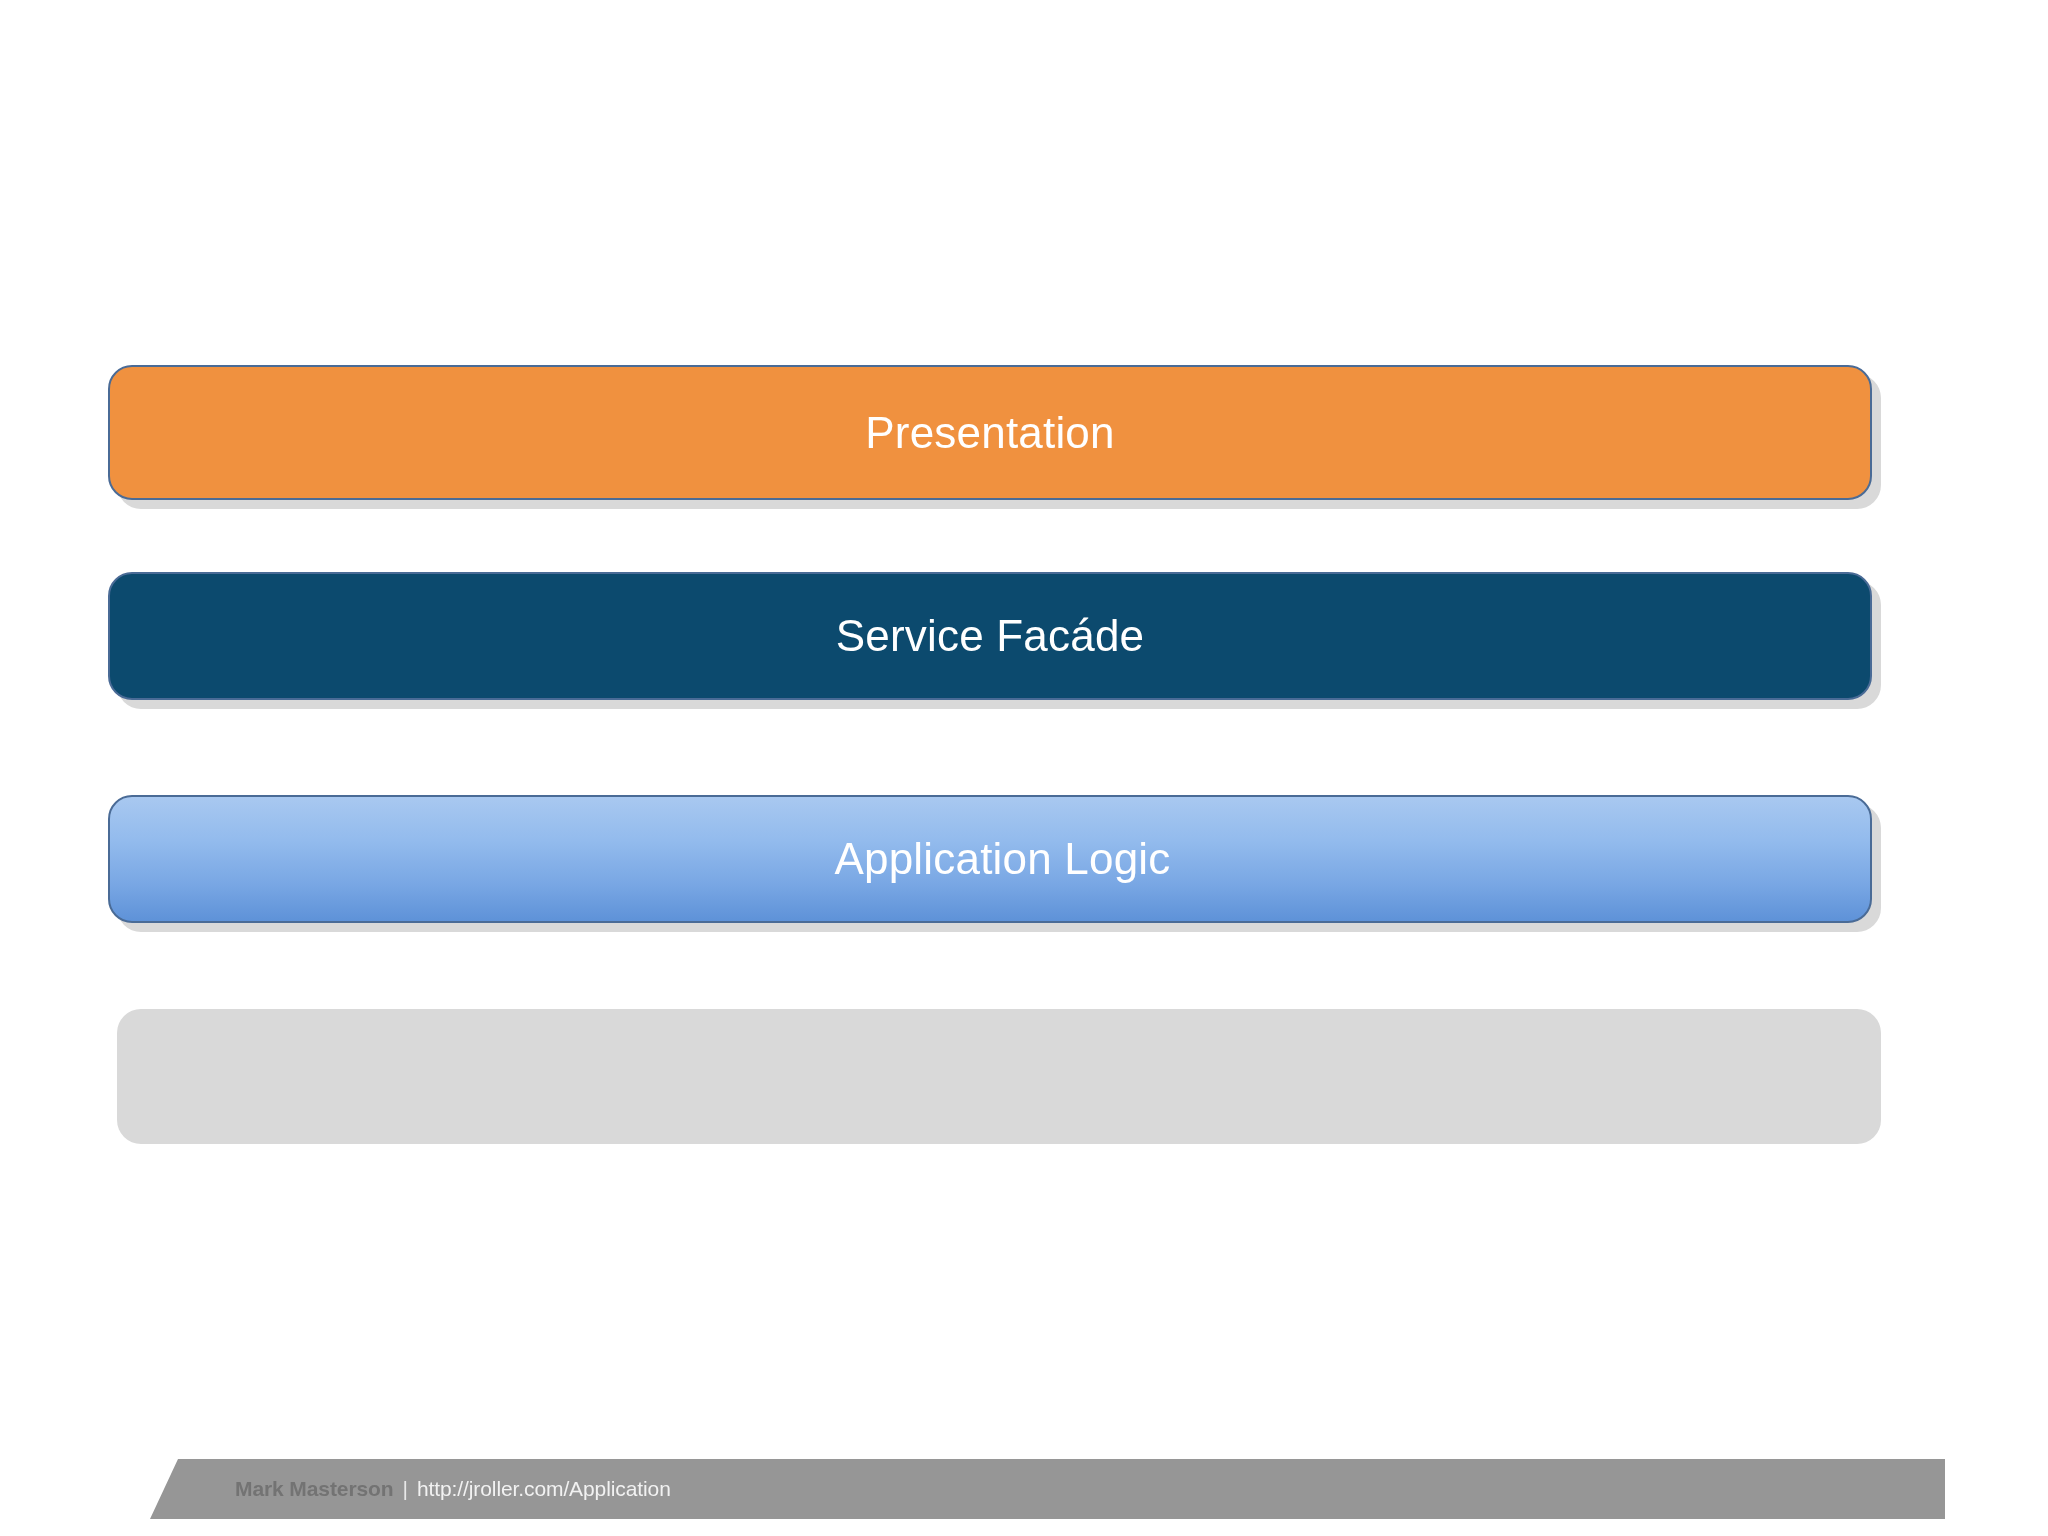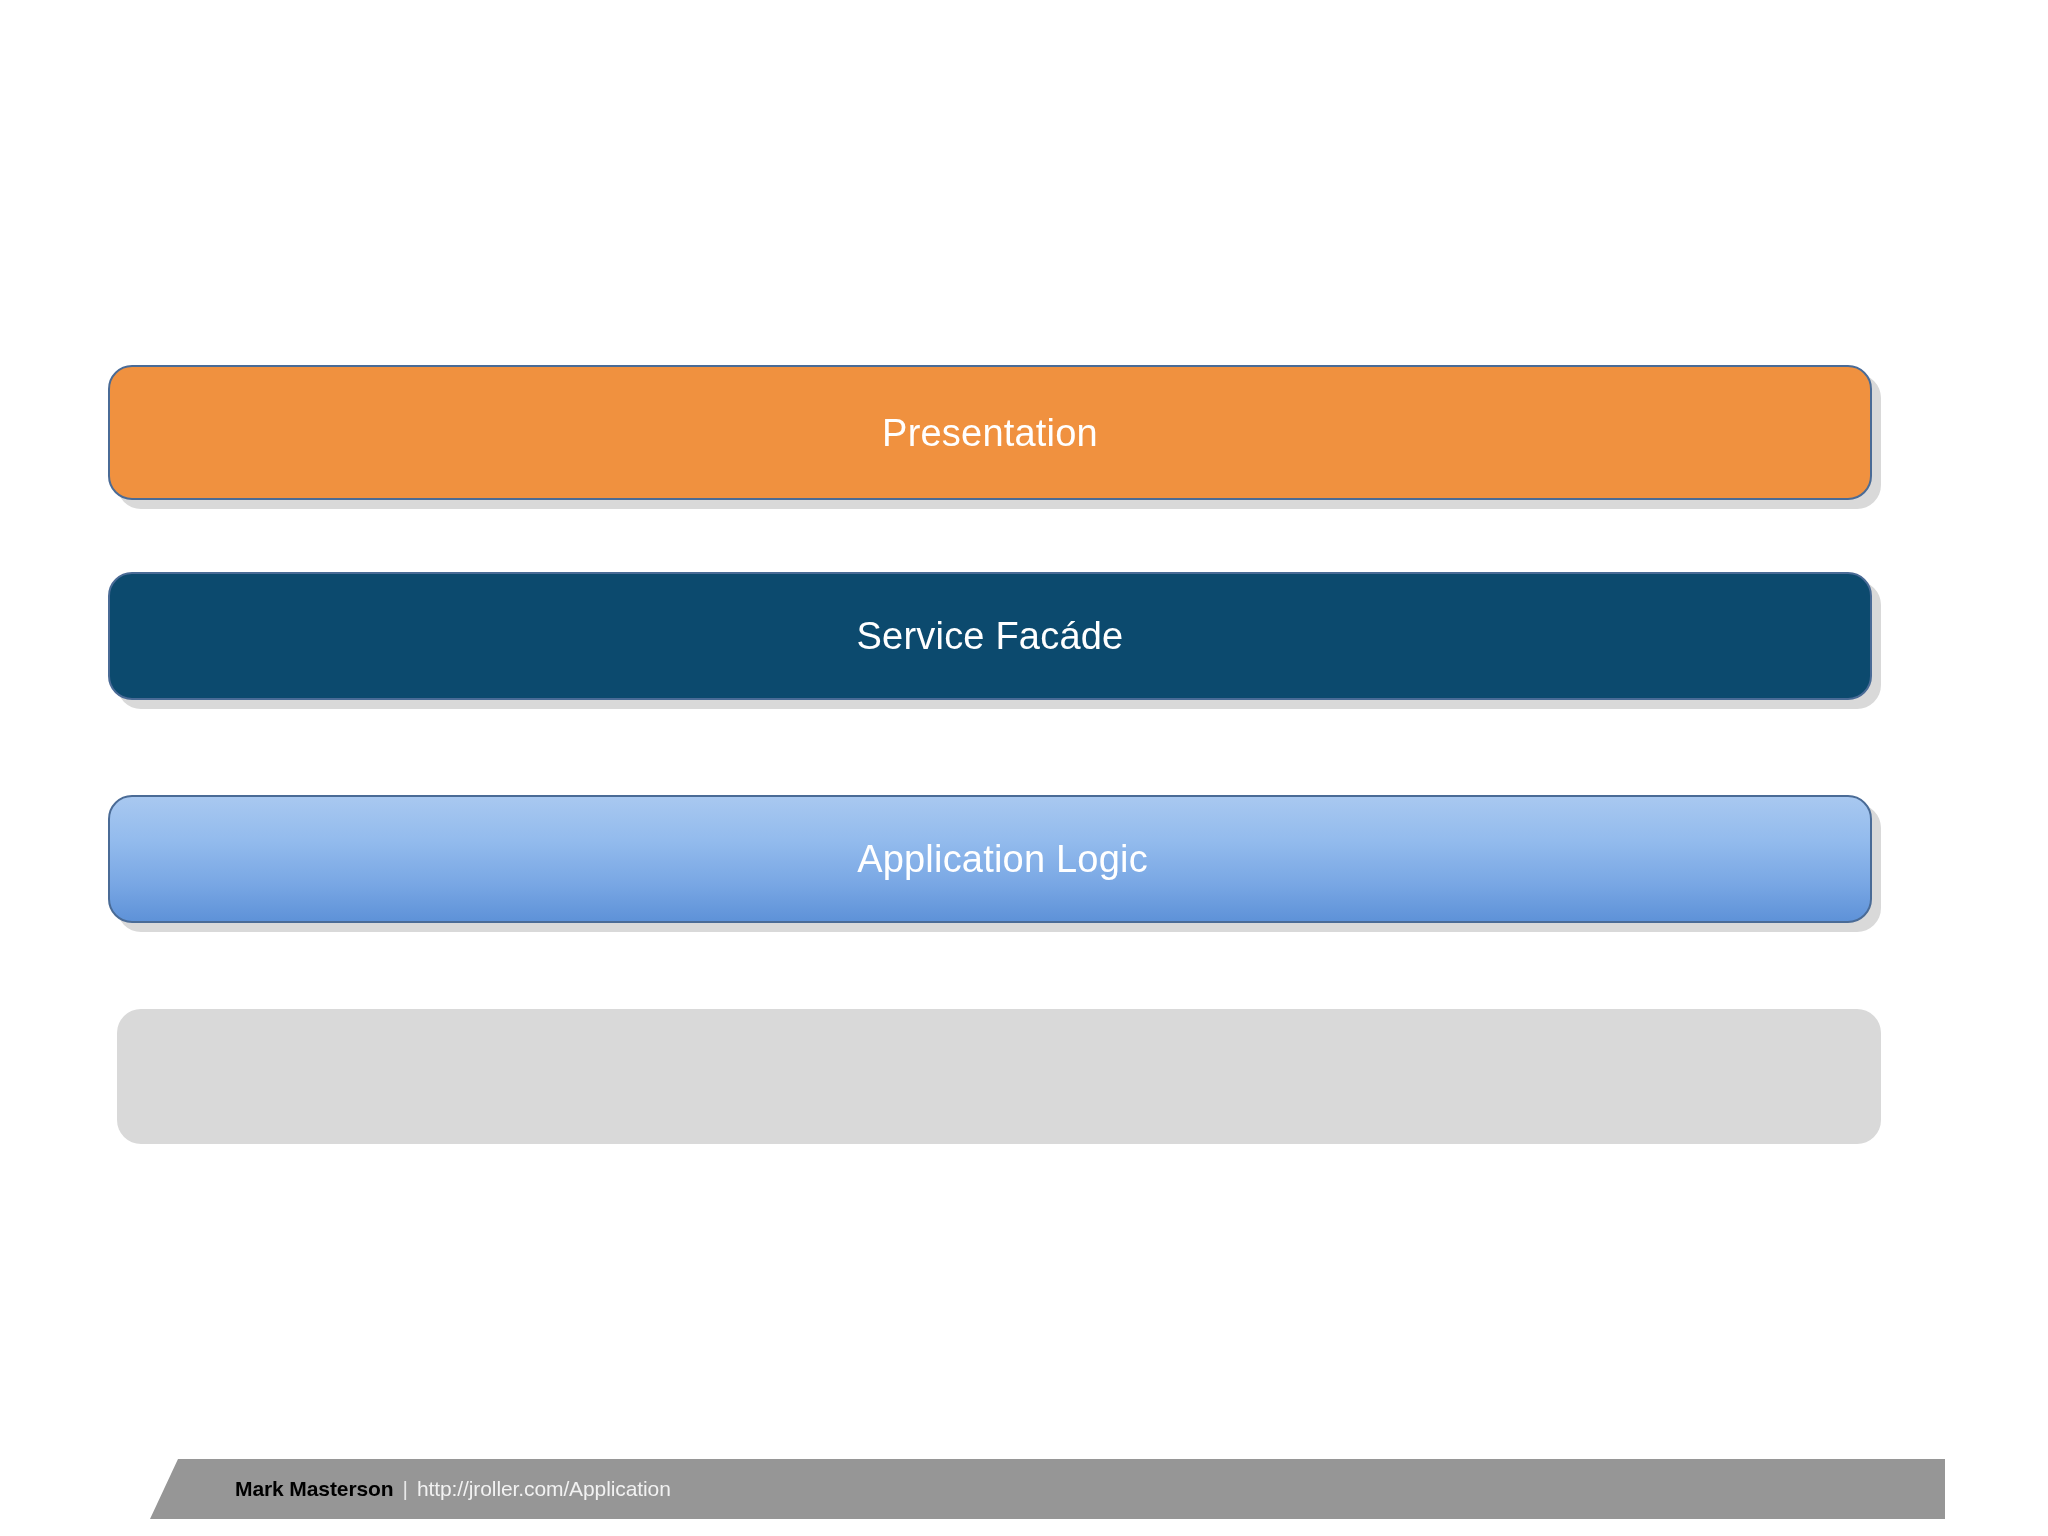--- a/index.html
+++ b/index.html
@@ -52,21 +52,21 @@
     left: 117px;
     width: 1764px;
     border-radius: 24px;
     background: #d9d9d9;
     box-sizing: border-box;
     filter: blur(0.4px);
   }
 
   .layer-label {
     color: #ffffff;
-    font-size: 38px;
+    font-size: 44px;
     font-weight: 400;
     letter-spacing: 0.2px;
     line-height: 1;
     text-align: center;
     white-space: nowrap;
     font-family: "Liberation Sans", sans-serif;
   }
 
   
   .bar-presentation { top: 365px;  height: 135px; }
@@ -111,21 +111,21 @@
     height: 60px;
     display: flex;
     align-items: center;
     gap: 0px;
     color: #ffffff;
     font-size: 21px;
     font-family: "Liberation Sans", sans-serif;
   }
   .footer-author {
     font-weight: 700;
-    color: #000000;
+    color: #737373;
     letter-spacing: -0.1px;
   }
   .footer-sep {
     font-weight: 300;
     color: #e8e8e8;
     padding: 0 9px;
   }
   .footer-url {
     font-weight: 400;
     color: #f2f2f2;

